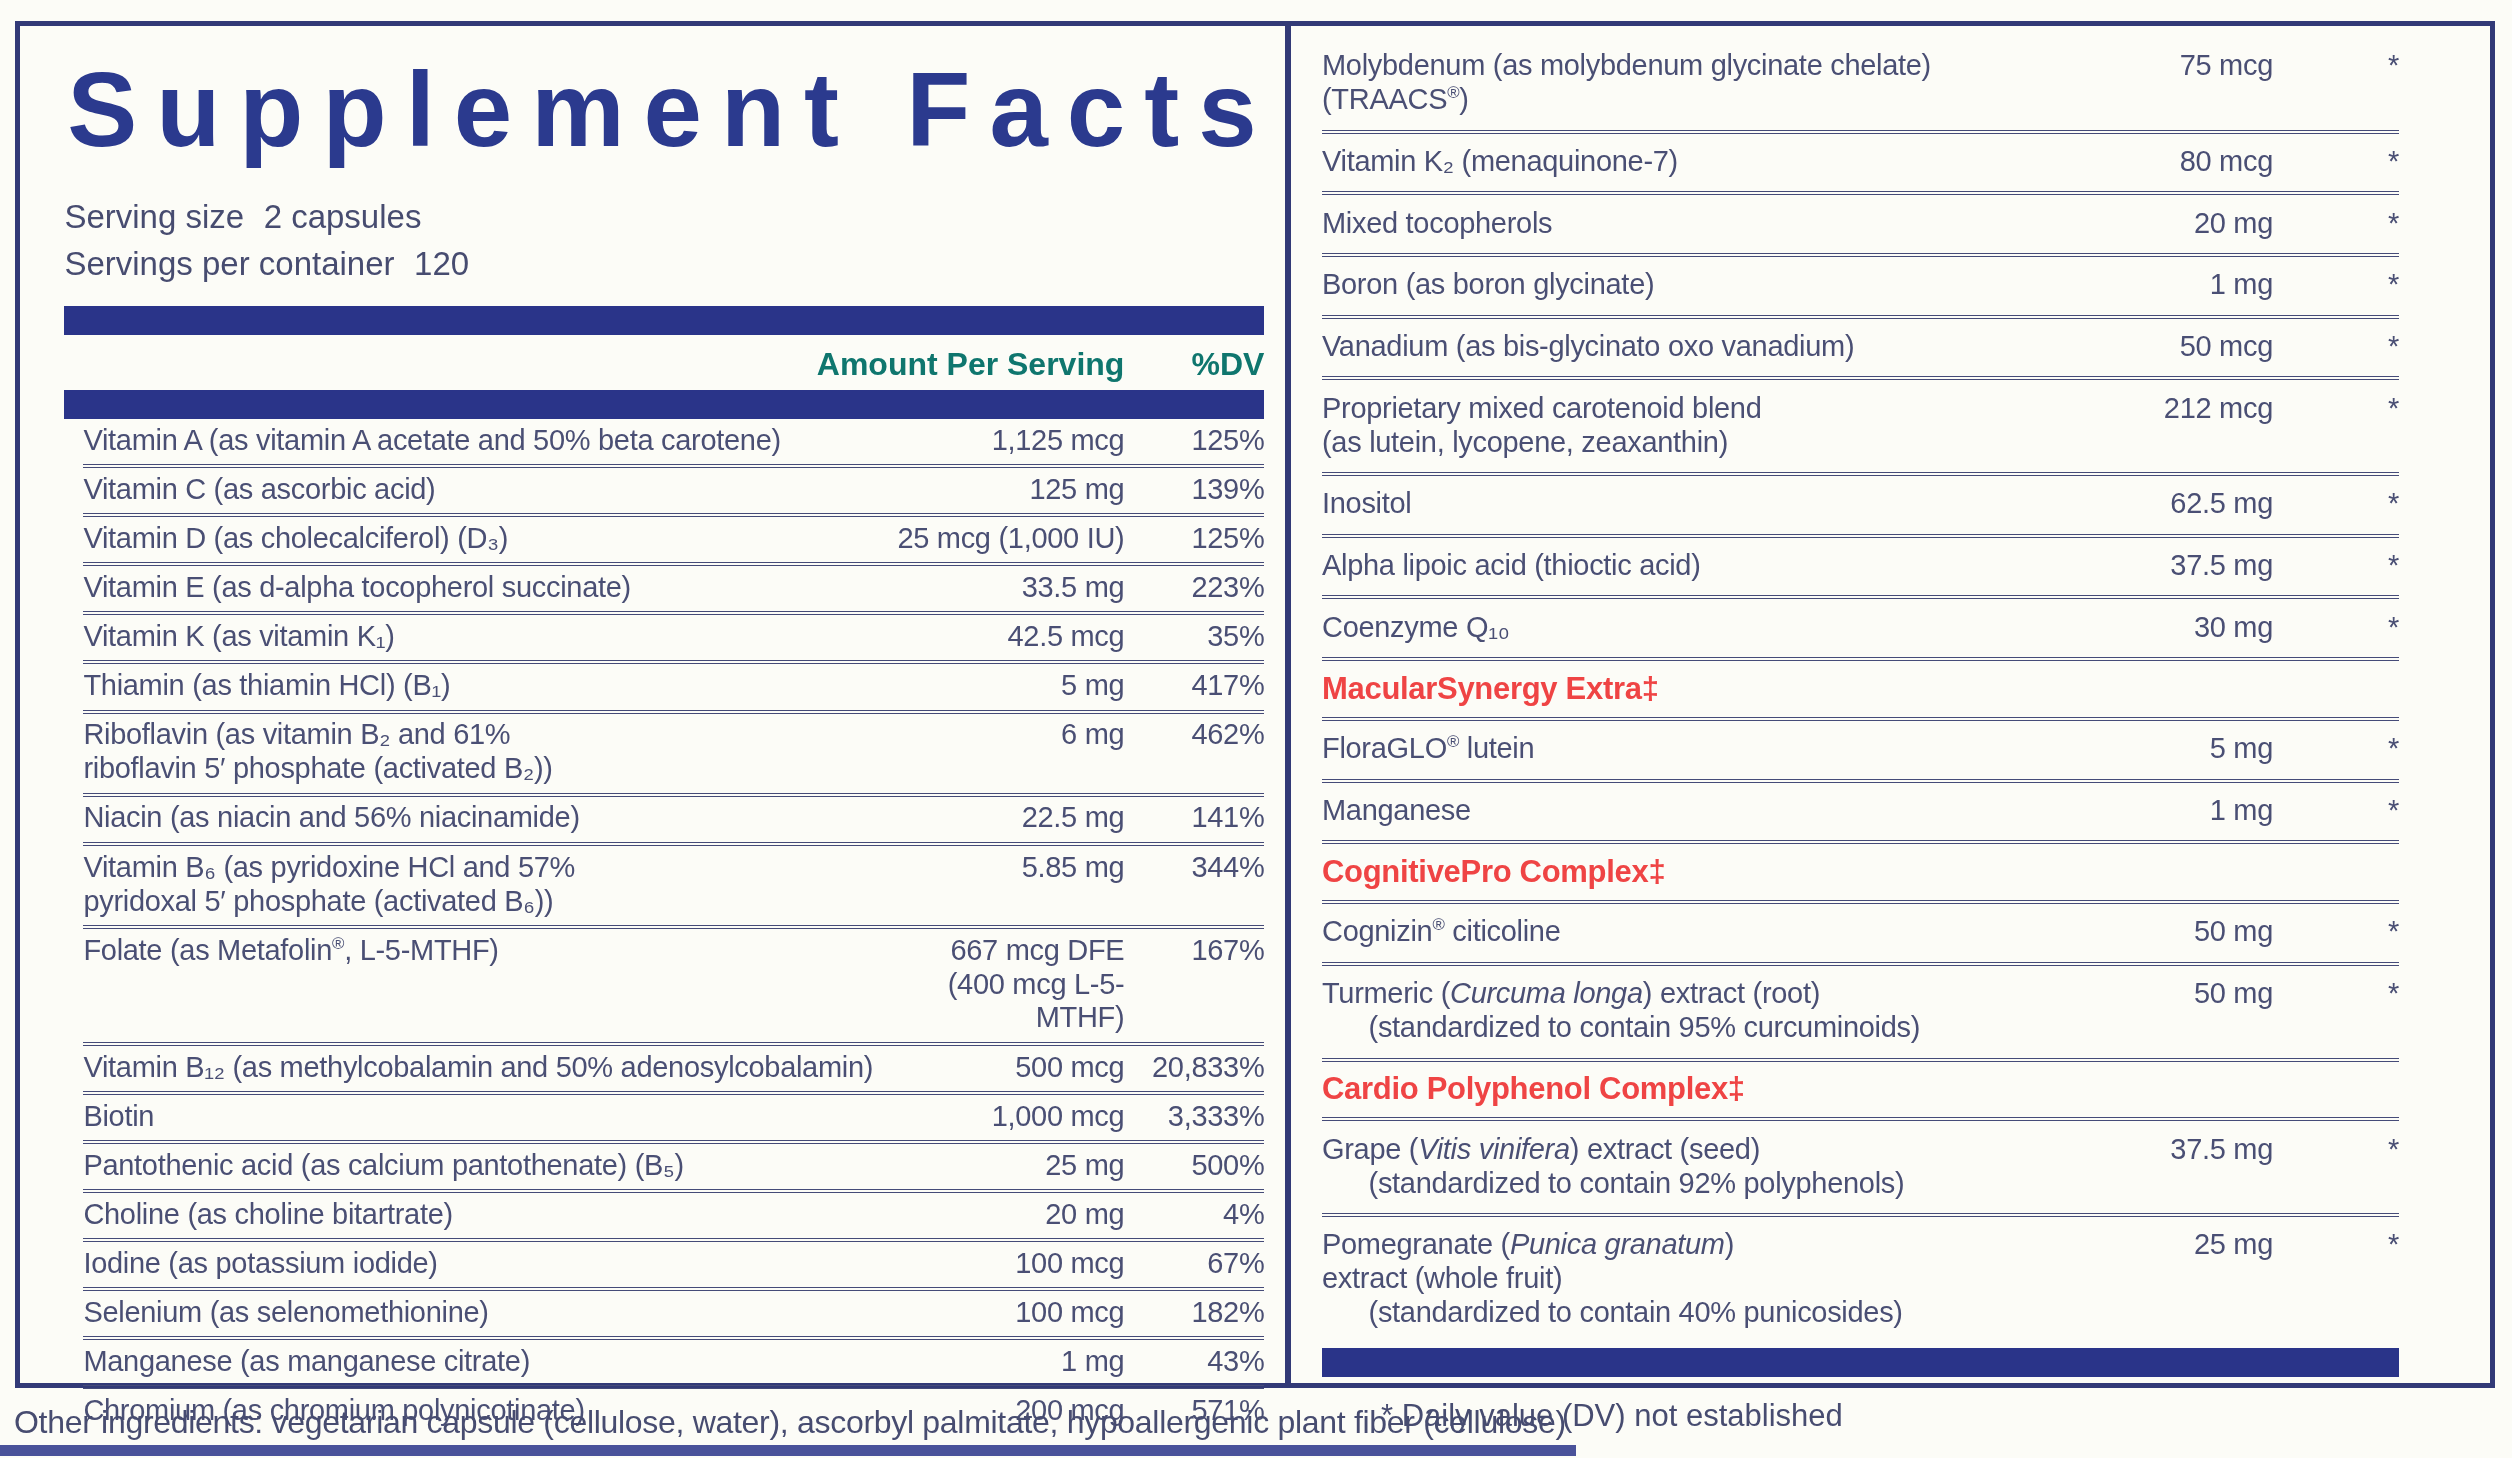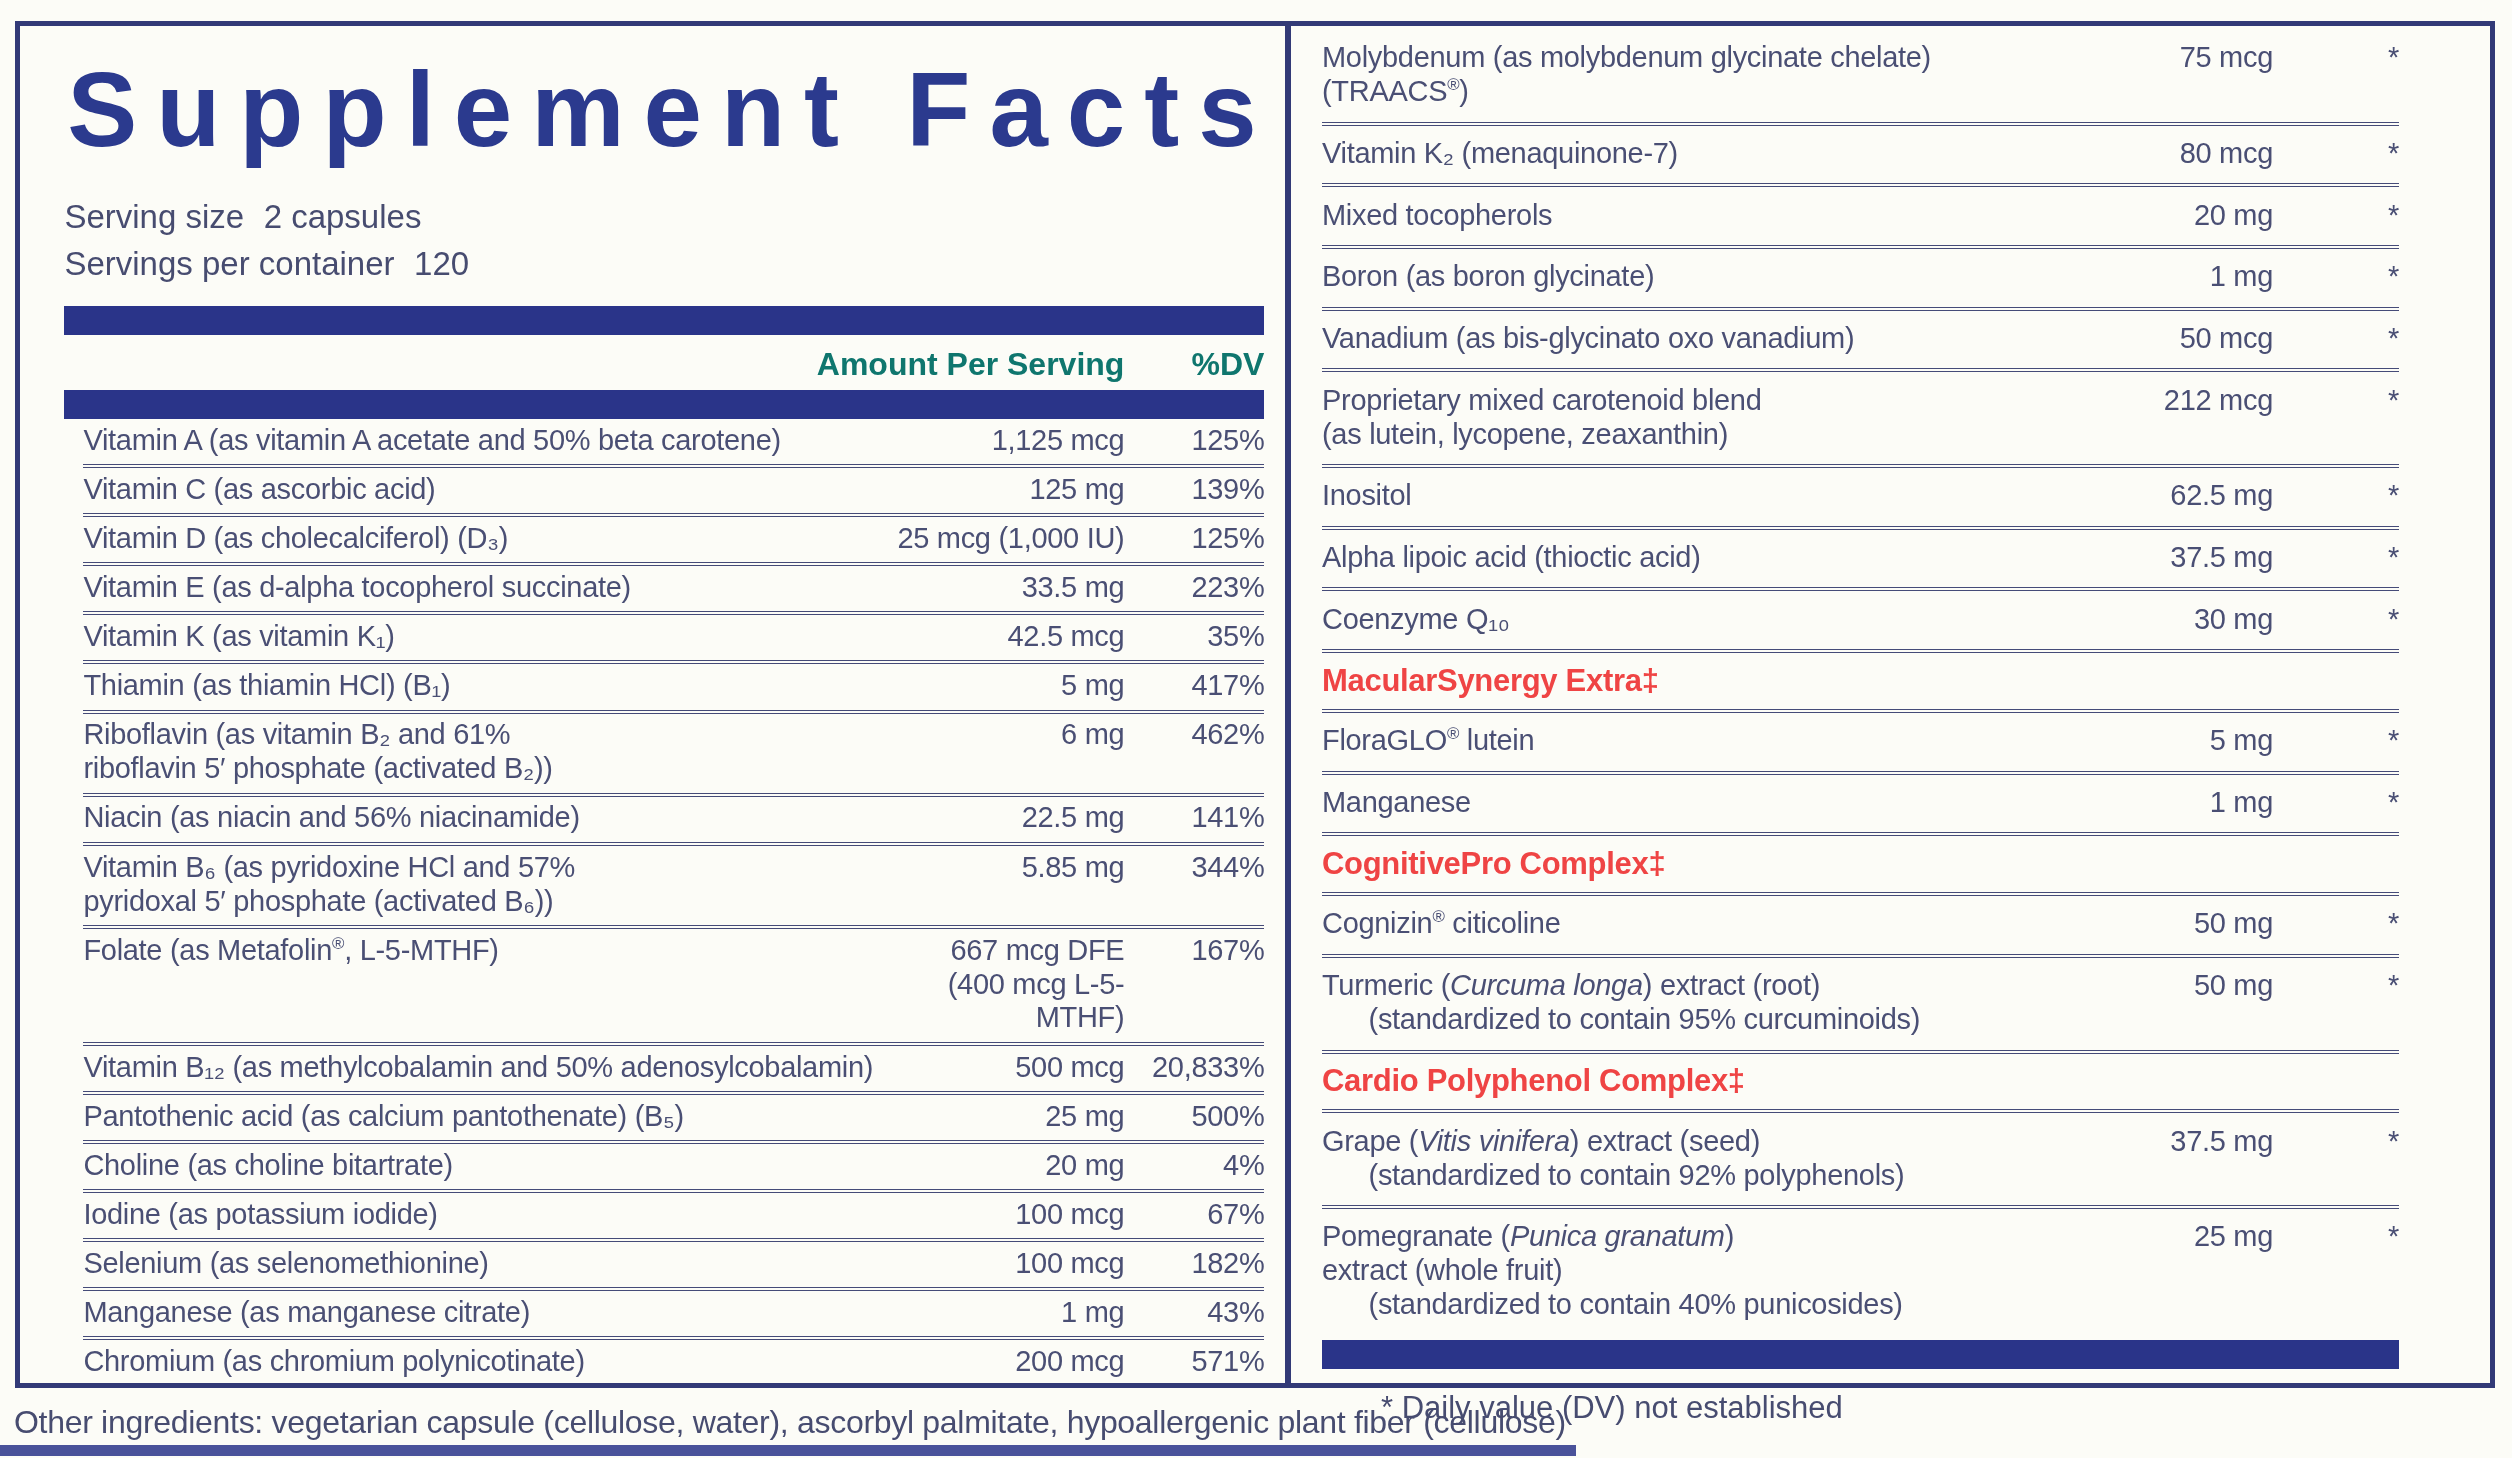--- a/index.html
+++ b/index.html
@@ -11,21 +11,21 @@
     -webkit-font-smoothing:antialiased;
   }
   .facts-box{
     position:absolute;left:15.4px;top:21px;right:17px;height:1367px;
     border:5.6px solid #323a77;
     display:flex;box-sizing:border-box;background:#fcfcf7;
   }
   .col{box-sizing:border-box;position:relative;}
   .col-left{width:1265px;padding:0 21px 0 44px;}
   .col-divider{width:5.6px;background:#323a77;flex:none;}
-  .col-right{flex:1;padding:4px 91px 0 31px;}
+  .col-right{flex:1;padding:12px 91px 0 31px;}
 
   .page-title{
     margin:24px 0 0 2.8px;
     font-size:105px;font-weight:bold;color:#2b3a8e;
     letter-spacing:19px;white-space:nowrap;
   }
   .serving-block{margin-top:24px;font-size:33px;line-height:1.42;color:#474c70;}
   .serving-line .val{margin-left:19.5px;}
   .thick-bar{height:29px;background:#2a3489;}
   .bar-1{margin-top:18px;}
@@ -151,20 +151,25 @@
           <div class="cell amount">667 mcg DFE
 (400 mcg L-5-MTHF)</div>
           <div class="cell dv">167%</div>
         </div>
         <div class="row">
           <div class="cell name">Vitamin B₁₂ (as methylcobalamin and 50% adenosylcobalamin)</div>
           <div class="cell amount">500 mcg</div>
           <div class="cell dv">20,833%</div>
         </div>
         <div class="row">
+          <div class="cell name">Biotin</div>
+          <div class="cell amount">1,000 mcg</div>
+          <div class="cell dv">3,333%</div>
+        </div>
+        <div class="row">
           <div class="cell name">Pantothenic acid (as calcium pantothenate) (B₅)</div>
           <div class="cell amount">25 mg</div>
           <div class="cell dv">500%</div>
         </div>
         <div class="row">
           <div class="cell name">Choline (as choline bitartrate)</div>
           <div class="cell amount">20 mg</div>
           <div class="cell dv">4%</div>
         </div>
         <div class="row">

